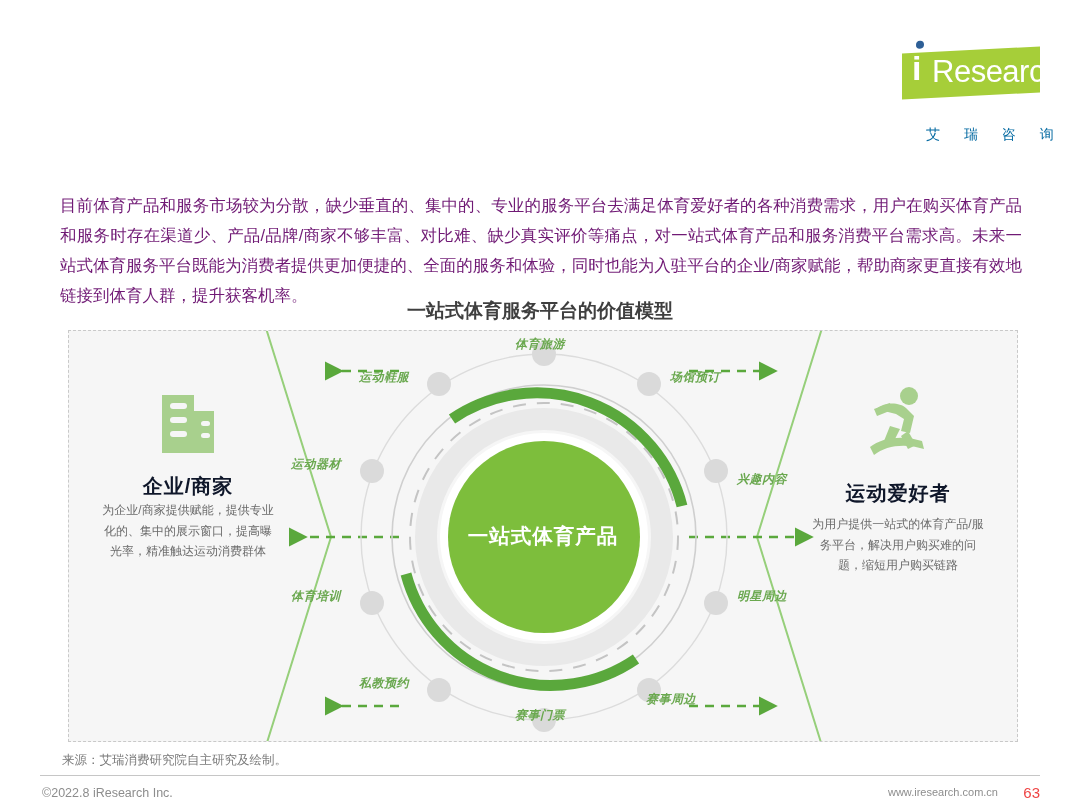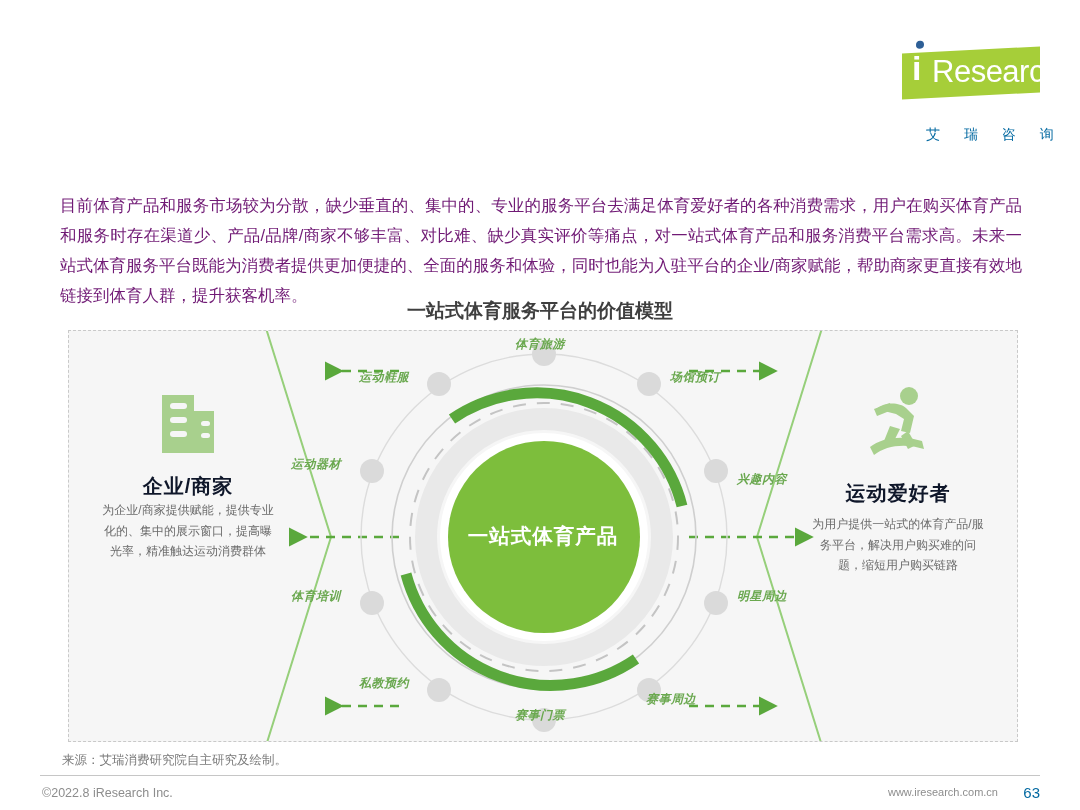--- a/index.html
+++ b/index.html
@@ -129,21 +129,21 @@
   .foot-left{
     position:absolute;left:42px;top:786px;
     font-size:12.5px;color:#8d8d8d;
   }
   .foot-right{
     position:absolute;right:82px;top:786px;
     font-size:11px;color:#8d8d8d;
   }
   .page-no{
     position:absolute;right:40px;top:784px;
-    font-size:15px;color:#0369a1;
+    font-size:15px;color:#ef4444;
   }
 </style>
 </head>
 <body>
 
 <div class="slide">
 
 
   <div class="logo">
     <div class="logo-badge">

